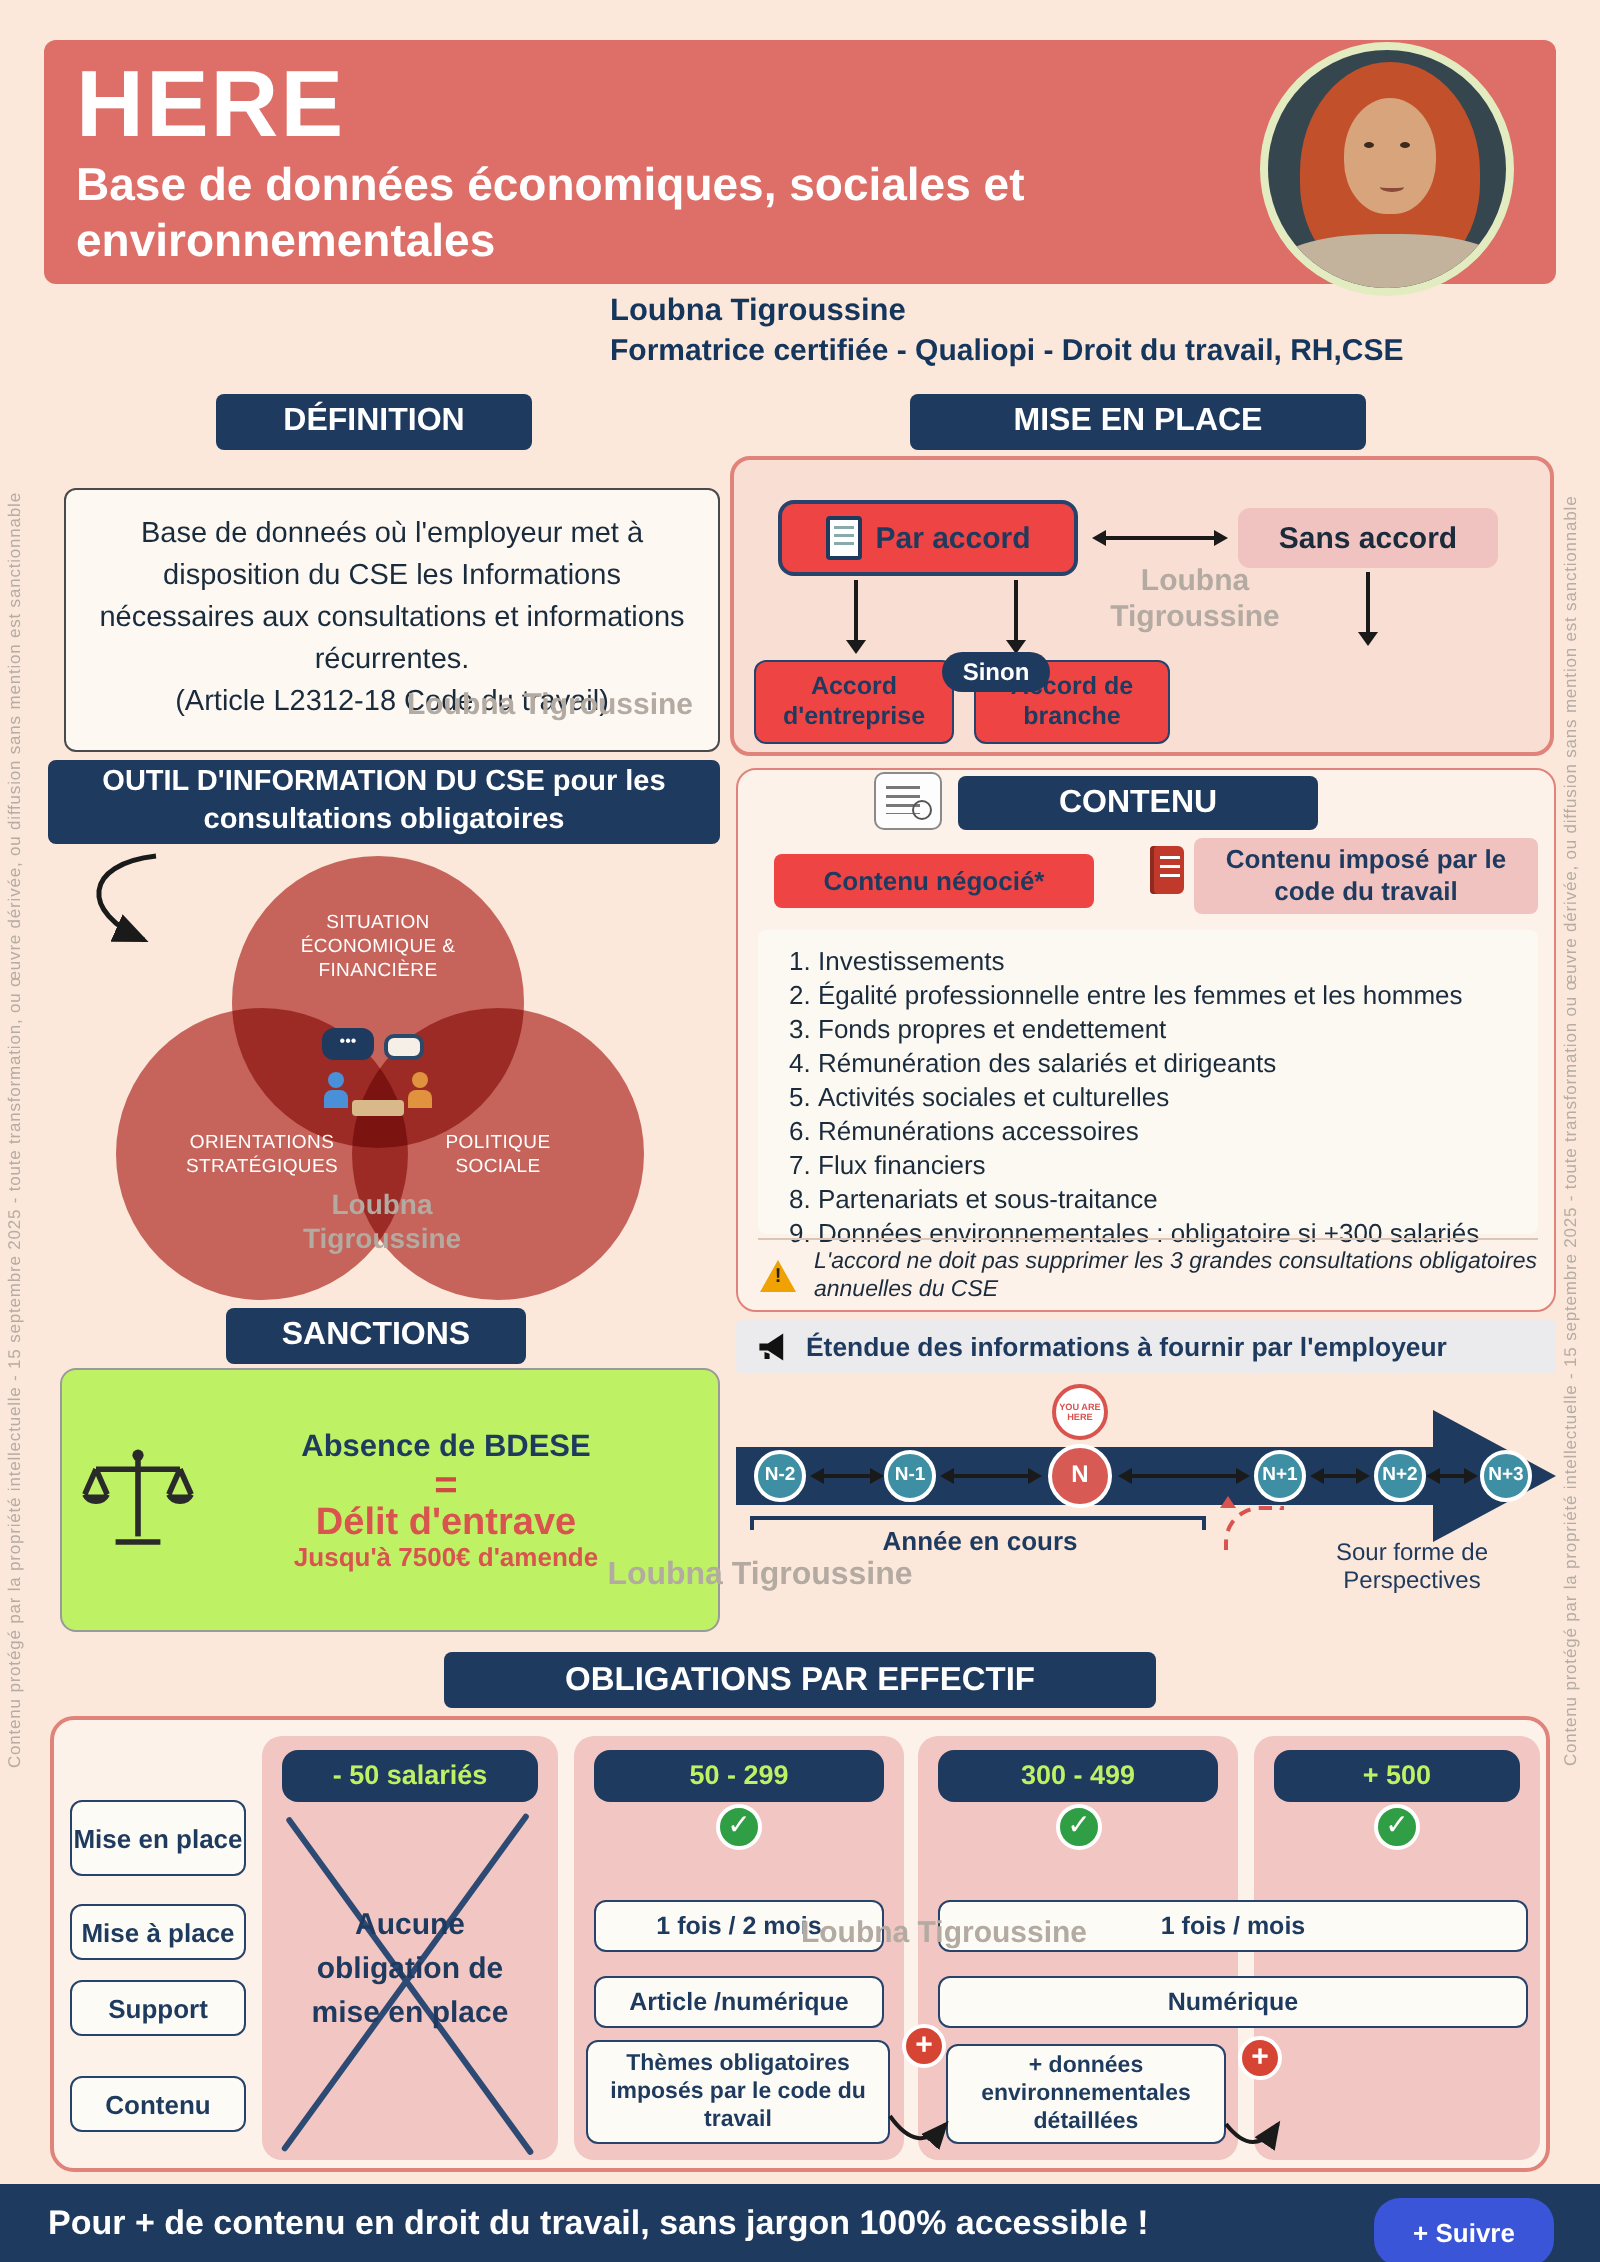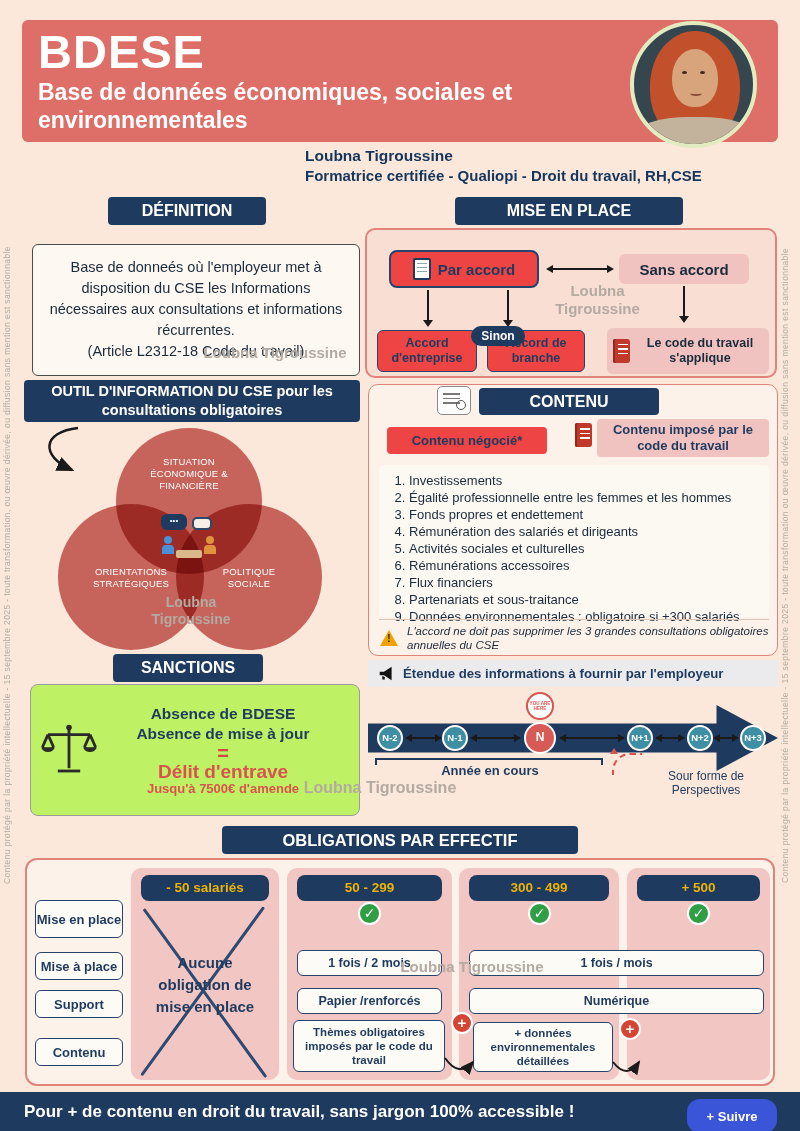--- a/index.html
+++ b/index.html
@@ -64,21 +64,21 @@
   .tl-node.t{width:26px;height:26px;line-height:21px;font-size:9.5px;top:25px}
   .tl-node.r{width:32px;height:32px;line-height:27px;font-size:12px;background:#d85a55;top:22px;left:156px}
   .pin{position:absolute;left:158px;top:-8px;width:28px;height:28px;border-radius:50%;background:#fff;border:2px solid #d9534f;color:#d9534f;font-size:4.6px;font-weight:bold;line-height:5.2px;display:flex;align-items:center;justify-content:center;text-align:center;z-index:3}
   .bracket{position:absolute;border-top:2px solid #1e3a5f}
   .bracket::before,.bracket::after{content:"";position:absolute;top:-1px;width:2px;height:6px;background:#1e3a5f}
   .bracket::before{left:0}.bracket::after{right:0}
   .persp-arc{position:absolute;width:30px;height:22px;border-left:2px dashed #d9534f;border-top:2px dashed #d9534f;border-top-left-radius:18px}
   
   .ob-panel{position:absolute;left:25px;top:858px;width:750px;height:228px;background:#fdf2ea;border:2px solid #e0837b;border-radius:12px}
   .ob-col{position:absolute;background:#f2c6c2;border-radius:10px;top:8px;height:212px}
-  .ob-pill{position:absolute;left:10px;right:10px;top:7px;height:26px;background:#1e3a5f;color:#eab308;font-weight:bold;font-size:13.5px;line-height:26px;text-align:center;border-radius:8px}
+  .ob-pill{position:absolute;left:10px;right:10px;top:7px;height:26px;background:#1e3a5f;color:#bef264;font-weight:bold;font-size:13.5px;line-height:26px;text-align:center;border-radius:8px}
   .xline{position:absolute;background:#2c4a73;height:3px;border-radius:2px;transform-origin:0 0}
   
   .footer{position:absolute;left:0;top:1092px;width:800px;height:39px;background:#1e3a5f;display:flex;align-items:center}
   .footer-text{color:#fff;font-weight:bold;font-size:17px;padding-left:24px}
   .follow-btn{position:absolute;left:687px;top:7px;width:90px;height:34px;background:#3b55d8;border:none;border-radius:13px;color:#fff;font-weight:bold;font-size:13px;font-family:"Liberation Sans",sans-serif;cursor:pointer}
   ol.contenu-list{list-style-position:outside;padding-left:24px;font-size:13px;line-height:17px;color:#1a2b3c}
 </style>
 </head>
 <body>
 
@@ -89,21 +89,21 @@
       </marker>
 </defs>
   </svg>
 
 <div id="page">
 
   <div class="side-note left">Contenu protégé par la propriété intellectuelle - 15 septembre 2025 - toute transformation, ou œuvre dérivée, ou diffusion sans mention est sanctionnable</div>
   <div class="side-note right">Contenu protégé par la propriété intellectuelle - 15 septembre 2025 - toute transformation ou œuvre dérivée, ou diffusion sans mention est sanctionnable</div>
 
   <div class="band">
-    <div class="title">BDESE</div>
+    <div class="title">HERE</div>
     <div class="subtitle">Base de données économiques, sociales et environnementales</div>
   </div>
   <div class="avatar">
     <div class="hijab"></div>
     <div class="face">
       <span class="eye" style="left:10px;top:22px"></span>
       <span class="eye" style="left:28px;top:22px"></span>
     </div>
     <div class="mouth"></div>
     <div class="blazer"></div>
@@ -128,24 +128,20 @@
     <div class="dbl-arrow" style="left:182px;top:38px;width:62px"></div>
     <div class="line" style="left:316px;top:56px;width:2px;height:30px"></div>
     <div class="tri-down" style="left:312px;top:86px"></div>
     <div class="line" style="left:60px;top:60px;width:2px;height:32px"></div>
     <div class="tri-down" style="left:56px;top:90px"></div>
     <div class="line" style="left:140px;top:60px;width:2px;height:32px"></div>
     <div class="tri-down" style="left:136px;top:90px"></div>
     <div class="bluebox" style="left:10px;top:100px;width:100px;height:42px;font-size:12.5px;line-height:15px;border-width:1px">Accord d'entreprise</div>
     <div class="badge" style="left:104px;top:96px;width:54px;height:20px;font-size:12px;border-radius:10px;z-index:3">Sinon</div>
     <div class="bluebox" style="left:120px;top:100px;width:98px;height:42px;font-size:12.5px;line-height:15px;border-width:1px">Accord de branche</div>
-    <div class="pinkbox" style="left:240px;top:98px;width:162px;height:46px;font-size:12.5px;line-height:15px;padding-left:24px">
-      <span class="book-icon" style="left:6px;top:11px"></span>
-      <span>Le code du travail s'applique</span>
-    </div>
   </div>
   <div class="watermark" style="left:540px;top:282px;font-size:15px;width:115px;line-height:18px">Loubna Tigroussine</div>
 
   <div class="badge" style="left:24px;top:380px;width:336px;height:42px;font-size:14.5px;line-height:19px;padding:2px 12px">OUTIL D'INFORMATION DU CSE pour les consultations obligatoires</div>
   <svg class="abs" style="left:30px;top:424px" width="72" height="54">
       <path d="M48 4 C 12 8, 10 32, 42 46" stroke="#1a1a1a" stroke-width="2.5" fill="none" marker-end="url(#ah)"></path>
     </svg>
   <div class="abs" style="left:58px;top:428px;width:270px;height:232px">
     <div class="venn-circle" style="left:58px;top:0"></div>
     <div class="venn-circle" style="left:0;top:76px"></div>
@@ -206,21 +202,20 @@
         <line x1="35" y1="9" x2="31" y2="18"></line>
           <line x1="35" y1="9" x2="39" y2="18"></line>
         <path d="M1 18 A4.5 4.5 0 0 0 9 18" fill="#2a2a2a"></path>
         <path d="M31 18 A4.5 4.5 0 0 0 39 18" fill="#2a2a2a"></path>
         <line x1="12" y1="35" x2="28" y2="35"></line>
       </g>
       <circle cx="20" cy="4" r="2" fill="#2a2a2a"></circle>
     </svg>
     <div style="flex:1;text-align:center;line-height:20px">
       <div style="font-size:15.5px;font-weight:bold" class="navy">Absence de BDESE</div>
-      <div style="font-size:15.5px;font-weight:bold" class="navy">Absence de mise à jour</div>
       <div style="font-size:20px;font-weight:800;color:#cf4a44;line-height:18px">=</div>
       <div style="font-size:19px;font-weight:800;color:#d9534f">Délit d'entrave</div>
       <div style="font-size:13px;font-weight:bold;color:#d9534f;line-height:14px">Jusqu'à 7500€ d'amende</div>
     </div>
   </div>
 
   <div class="abs" style="left:368px;top:660px;width:410px;height:27px;background:#ebebed;border-radius:3px;display:flex;align-items:center;gap:8px;padding-left:10px">
     <svg width="17" height="17" viewBox="0 0 20 20">
         <path d="M2 8 h5 l9 -6 v16 l-9 -6 h-5 z" fill="#111"></path>
         <path d="M5 13 v4 h3 v-3" fill="#111"></path>
@@ -271,21 +266,21 @@
     <div class="ob-col" style="left:600px;width:143px">
       <div class="ob-pill">+ 500</div>
     </div>
 
     <span class="check" style="left:331px;top:42px">✓</span>
     <span class="check" style="left:501px;top:42px">✓</span>
     <span class="check" style="left:660px;top:42px">✓</span>
 
     <div class="whitebox" style="left:270px;top:90px;width:145px;height:26px;font-size:12.5px">1 fois / 2 mois</div>
     <div class="whitebox" style="left:442px;top:90px;width:295px;height:26px;font-size:12.5px">1 fois / mois</div>
-    <div class="whitebox" style="left:270px;top:128px;width:145px;height:26px;font-size:12.5px">Papier /renforcés</div>
+    <div class="whitebox" style="left:270px;top:128px;width:145px;height:26px;font-size:12.5px">Article /numérique</div>
     <div class="whitebox" style="left:442px;top:128px;width:295px;height:26px;font-size:12.5px">Numérique</div>
     <div class="whitebox" style="left:446px;top:162px;width:140px;height:50px;font-size:11.5px;line-height:14px;padding:2px">+ données environnementales détaillées</div>
     <div class="whitebox" style="left:266px;top:160px;width:152px;height:52px;font-size:11.5px;line-height:14px;padding:2px">Thèmes obligatoires imposés par le code du travail</div>
 
     <svg class="abs" style="left:0;top:0;pointer-events:none" width="750" height="228">
       <path d="M418 198 Q 432 218 446 202" stroke="#1a1a1a" stroke-width="2" fill="none" marker-end="url(#ah)"></path>
       <path d="M586 202 Q 600 220 612 202" stroke="#1a1a1a" stroke-width="2" fill="none" marker-end="url(#ah)"></path>
     </svg>
     <span class="plusb" style="left:424px;top:152px">+</span>
     <span class="plusb" style="left:592px;top:158px">+</span>

